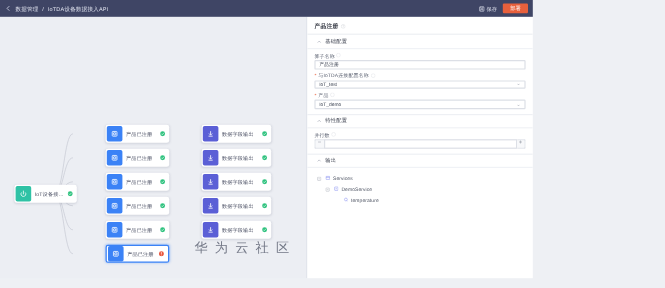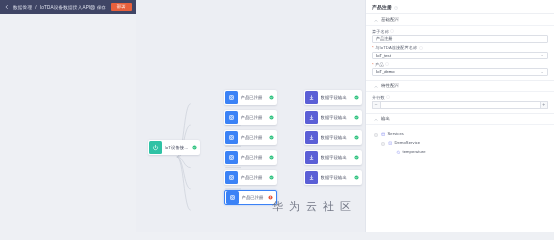--- a/index.html
+++ b/index.html
@@ -3,21 +3,21 @@
 <meta charset="utf-8">
 <style>
   * { box-sizing: border-box; margin:0; padding:0; }
   html,body { width:554px; height:232px; overflow:hidden; }
   body {
     font-family: "Liberation Sans", "DejaVu Sans", sans-serif;
     background:#eef0f4;
     font-size:5px;
     color:#333;
   }
-  .app { position:relative; width:554px; height:232px; display:flex; flex-direction:row; }
+  .app { position:relative; width:444px; height:232px; display:flex; flex-direction:column; }
 
   
   .topbar {
     height:14px; background:#3f4565; flex:0 0 14px;
     display:flex; align-items:center; padding:0 4px;
     position:relative; z-index:5;
   }
   .tb-left { display:flex; align-items:center; gap:3px; }
   .back-arrow {
     width:6px; height:6px; color:#c9cde0; font-size:6px; line-height:6px;

